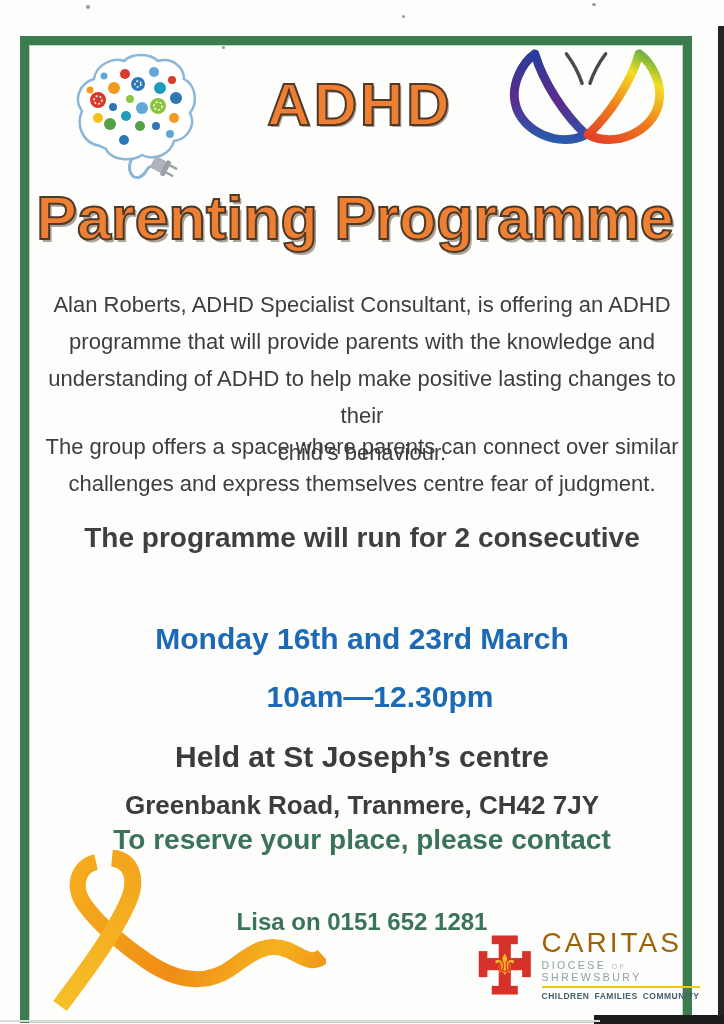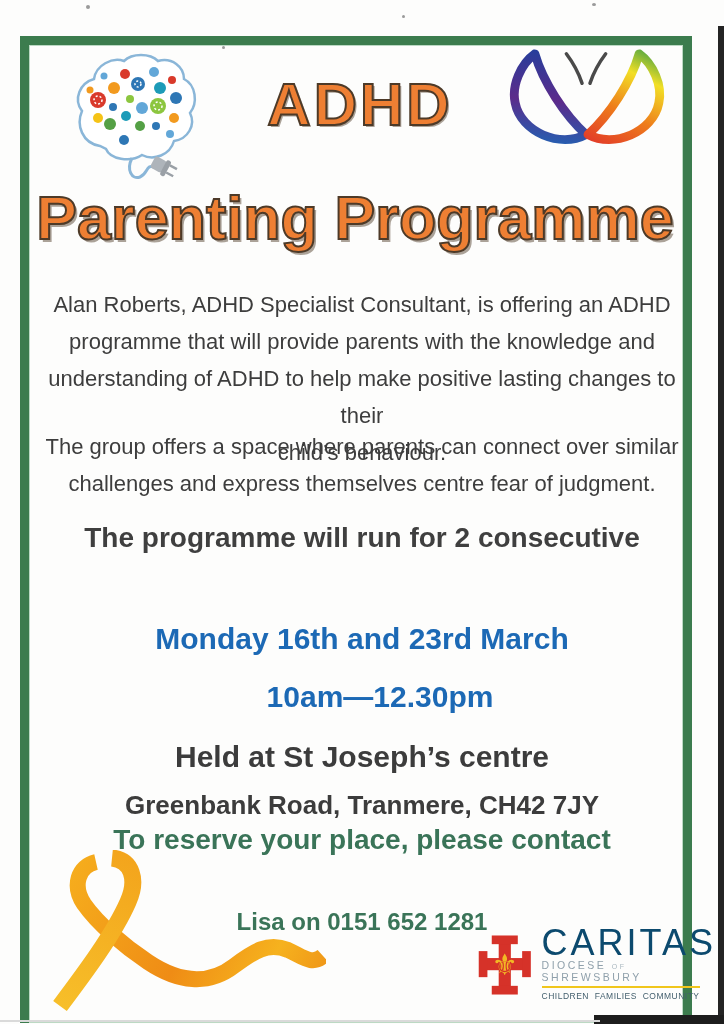--- a/index.html
+++ b/index.html
@@ -39,26 +39,26 @@
     color:#3c3c3c;font-size:26px;font-weight:700;}
   .contact1{position:absolute;left:40px;top:824px;width:644px;text-align:center;
     color:#3a7458;font-size:28px;font-weight:700;}
   .contact2{position:absolute;left:40px;top:908px;width:644px;text-align:center;
     color:#3a7458;font-size:24px;font-weight:700;}
   .brain{position:absolute;left:68px;top:50px;}
   .butterfly{position:absolute;left:503px;top:44px;}
   .ribbon{position:absolute;left:36px;top:850px;}
   .caritas{position:absolute;left:477px;top:928px;display:flex;align-items:center;gap:9px;}
   .caritas-text{display:flex;flex-direction:column;}
-  .caritas-name{font-size:36px;letter-spacing:3px;color:#0c4a6e;line-height:30px;}
+  .caritas-name{font-size:28px;letter-spacing:3px;color:#a16207;line-height:30px;}
   .caritas-sub{font-size:10.5px;letter-spacing:2.5px;color:#8fa0ab;margin-top:1px;}
   .caritas-sub .of{font-size:7px;color:#aab8c0;}
   .caritas-rule{height:2px;background:#f0c61c;margin:3px 0 3px 0;border:none;width:158px;}
   .caritas-tagline{display:flex;justify-content:space-between;width:158px;
-    font-size:8.5px;font-weight:400;letter-spacing:.5px;color:#44606e;}
+    font-size:8.5px;font-weight:700;letter-spacing:.5px;color:#44606e;}
   .edge-right{position:absolute;right:0;top:26px;bottom:0;width:6px;background:#242424;}
   .edge-bottom{position:absolute;right:0;bottom:0;width:130px;height:9px;background:#1d1d1d;}
   .bottom-faint{position:absolute;left:0;bottom:2px;width:600px;height:2px;background:#dadada;}
 </style>
 </head>
 <body>
 
 <div class="scan">
 
   <span class="speck" style="left:86px;top:5px;width:4px;height:4px"></span>

